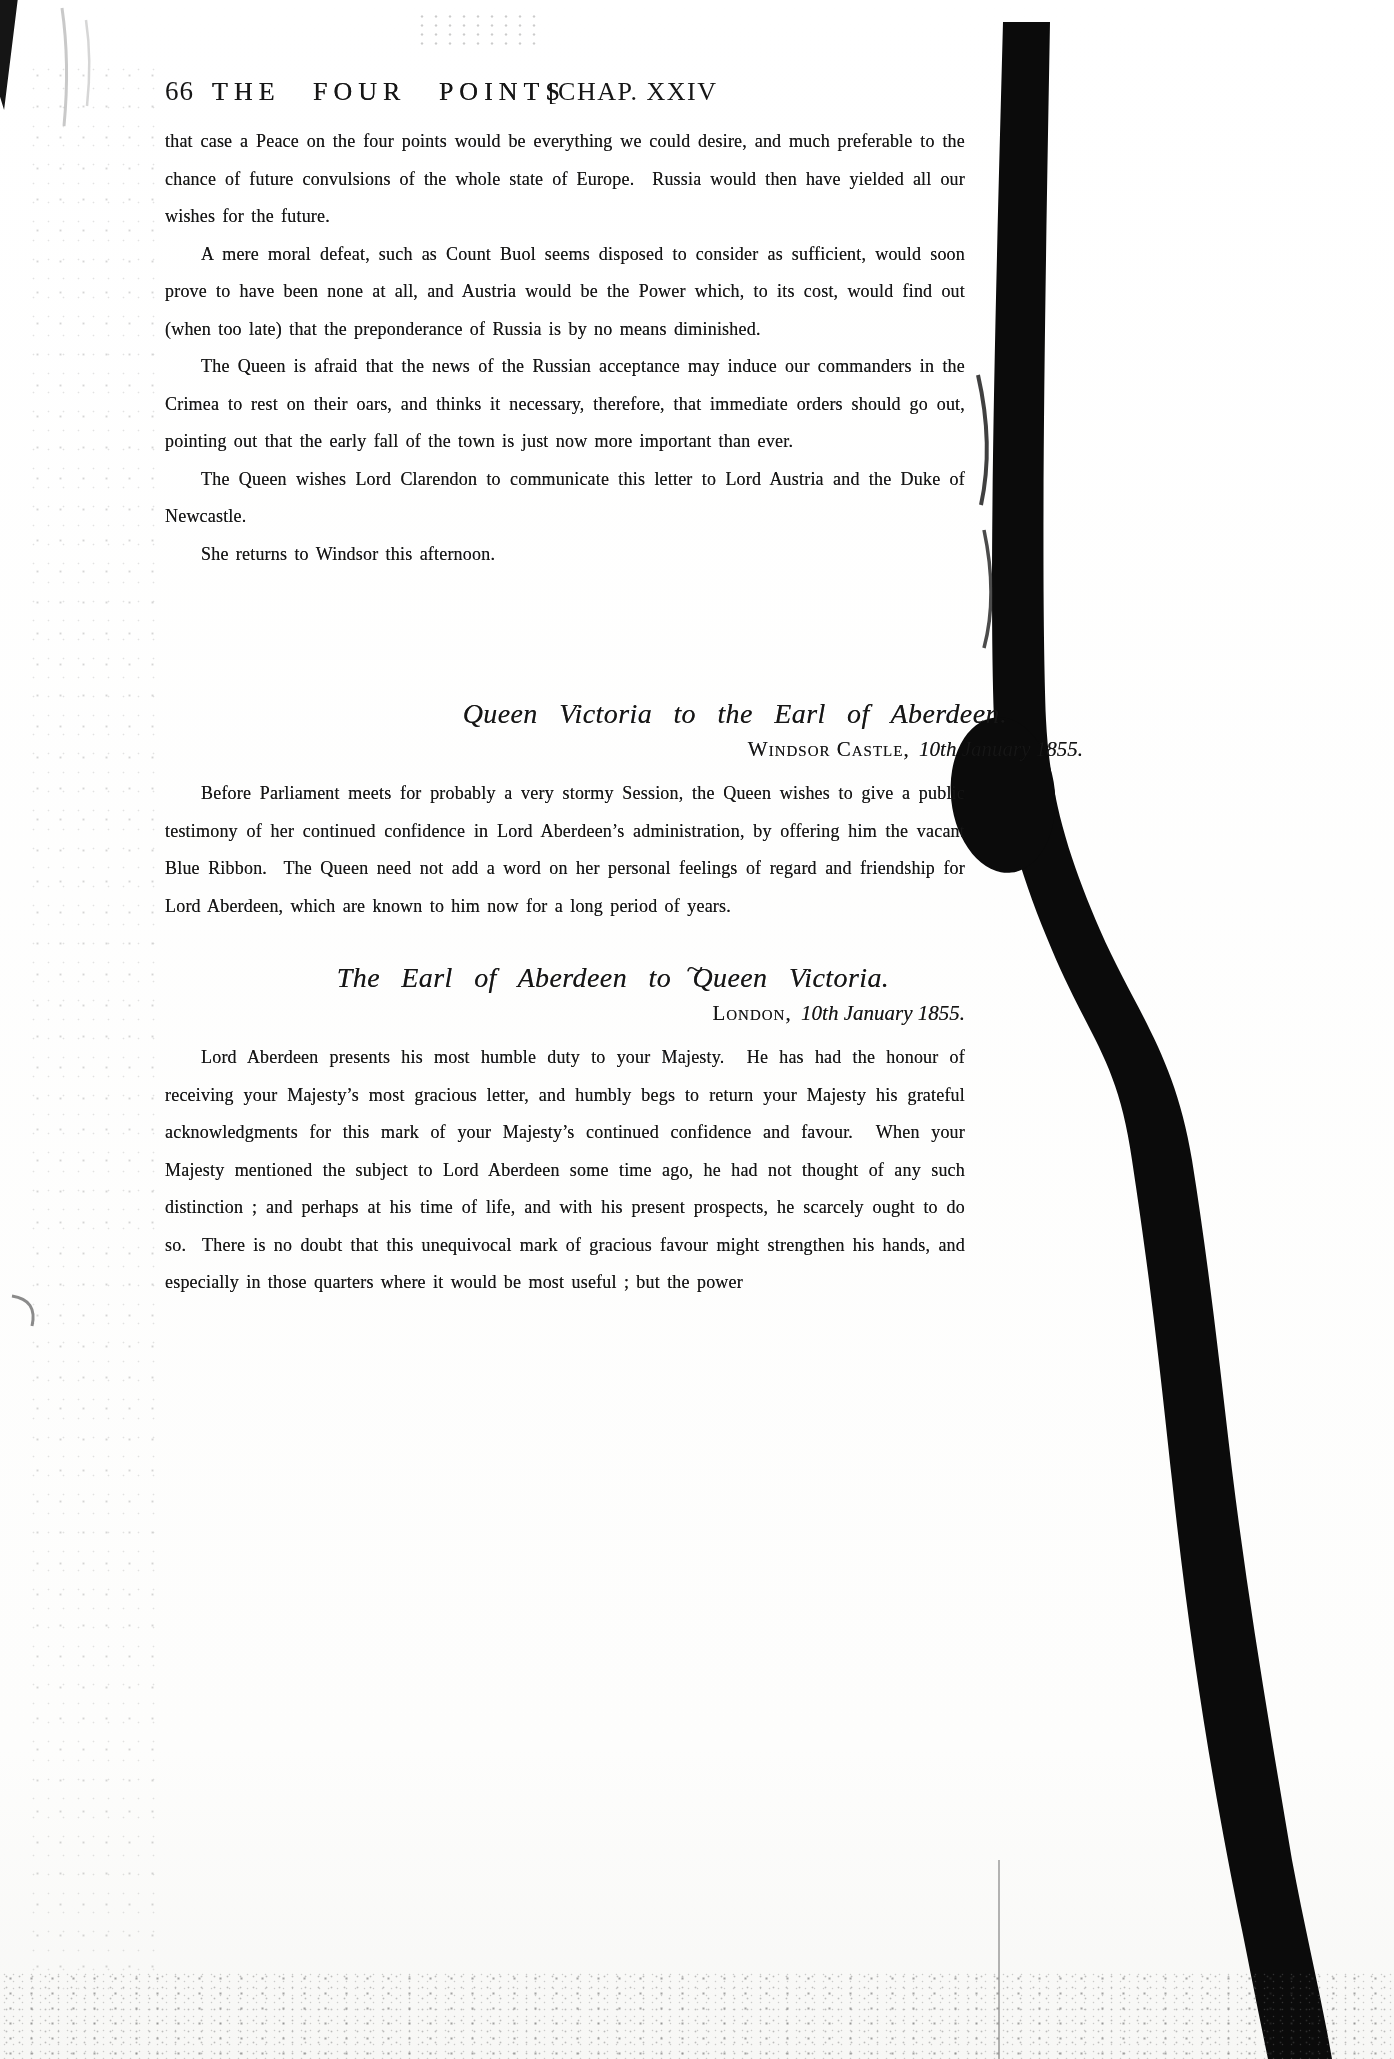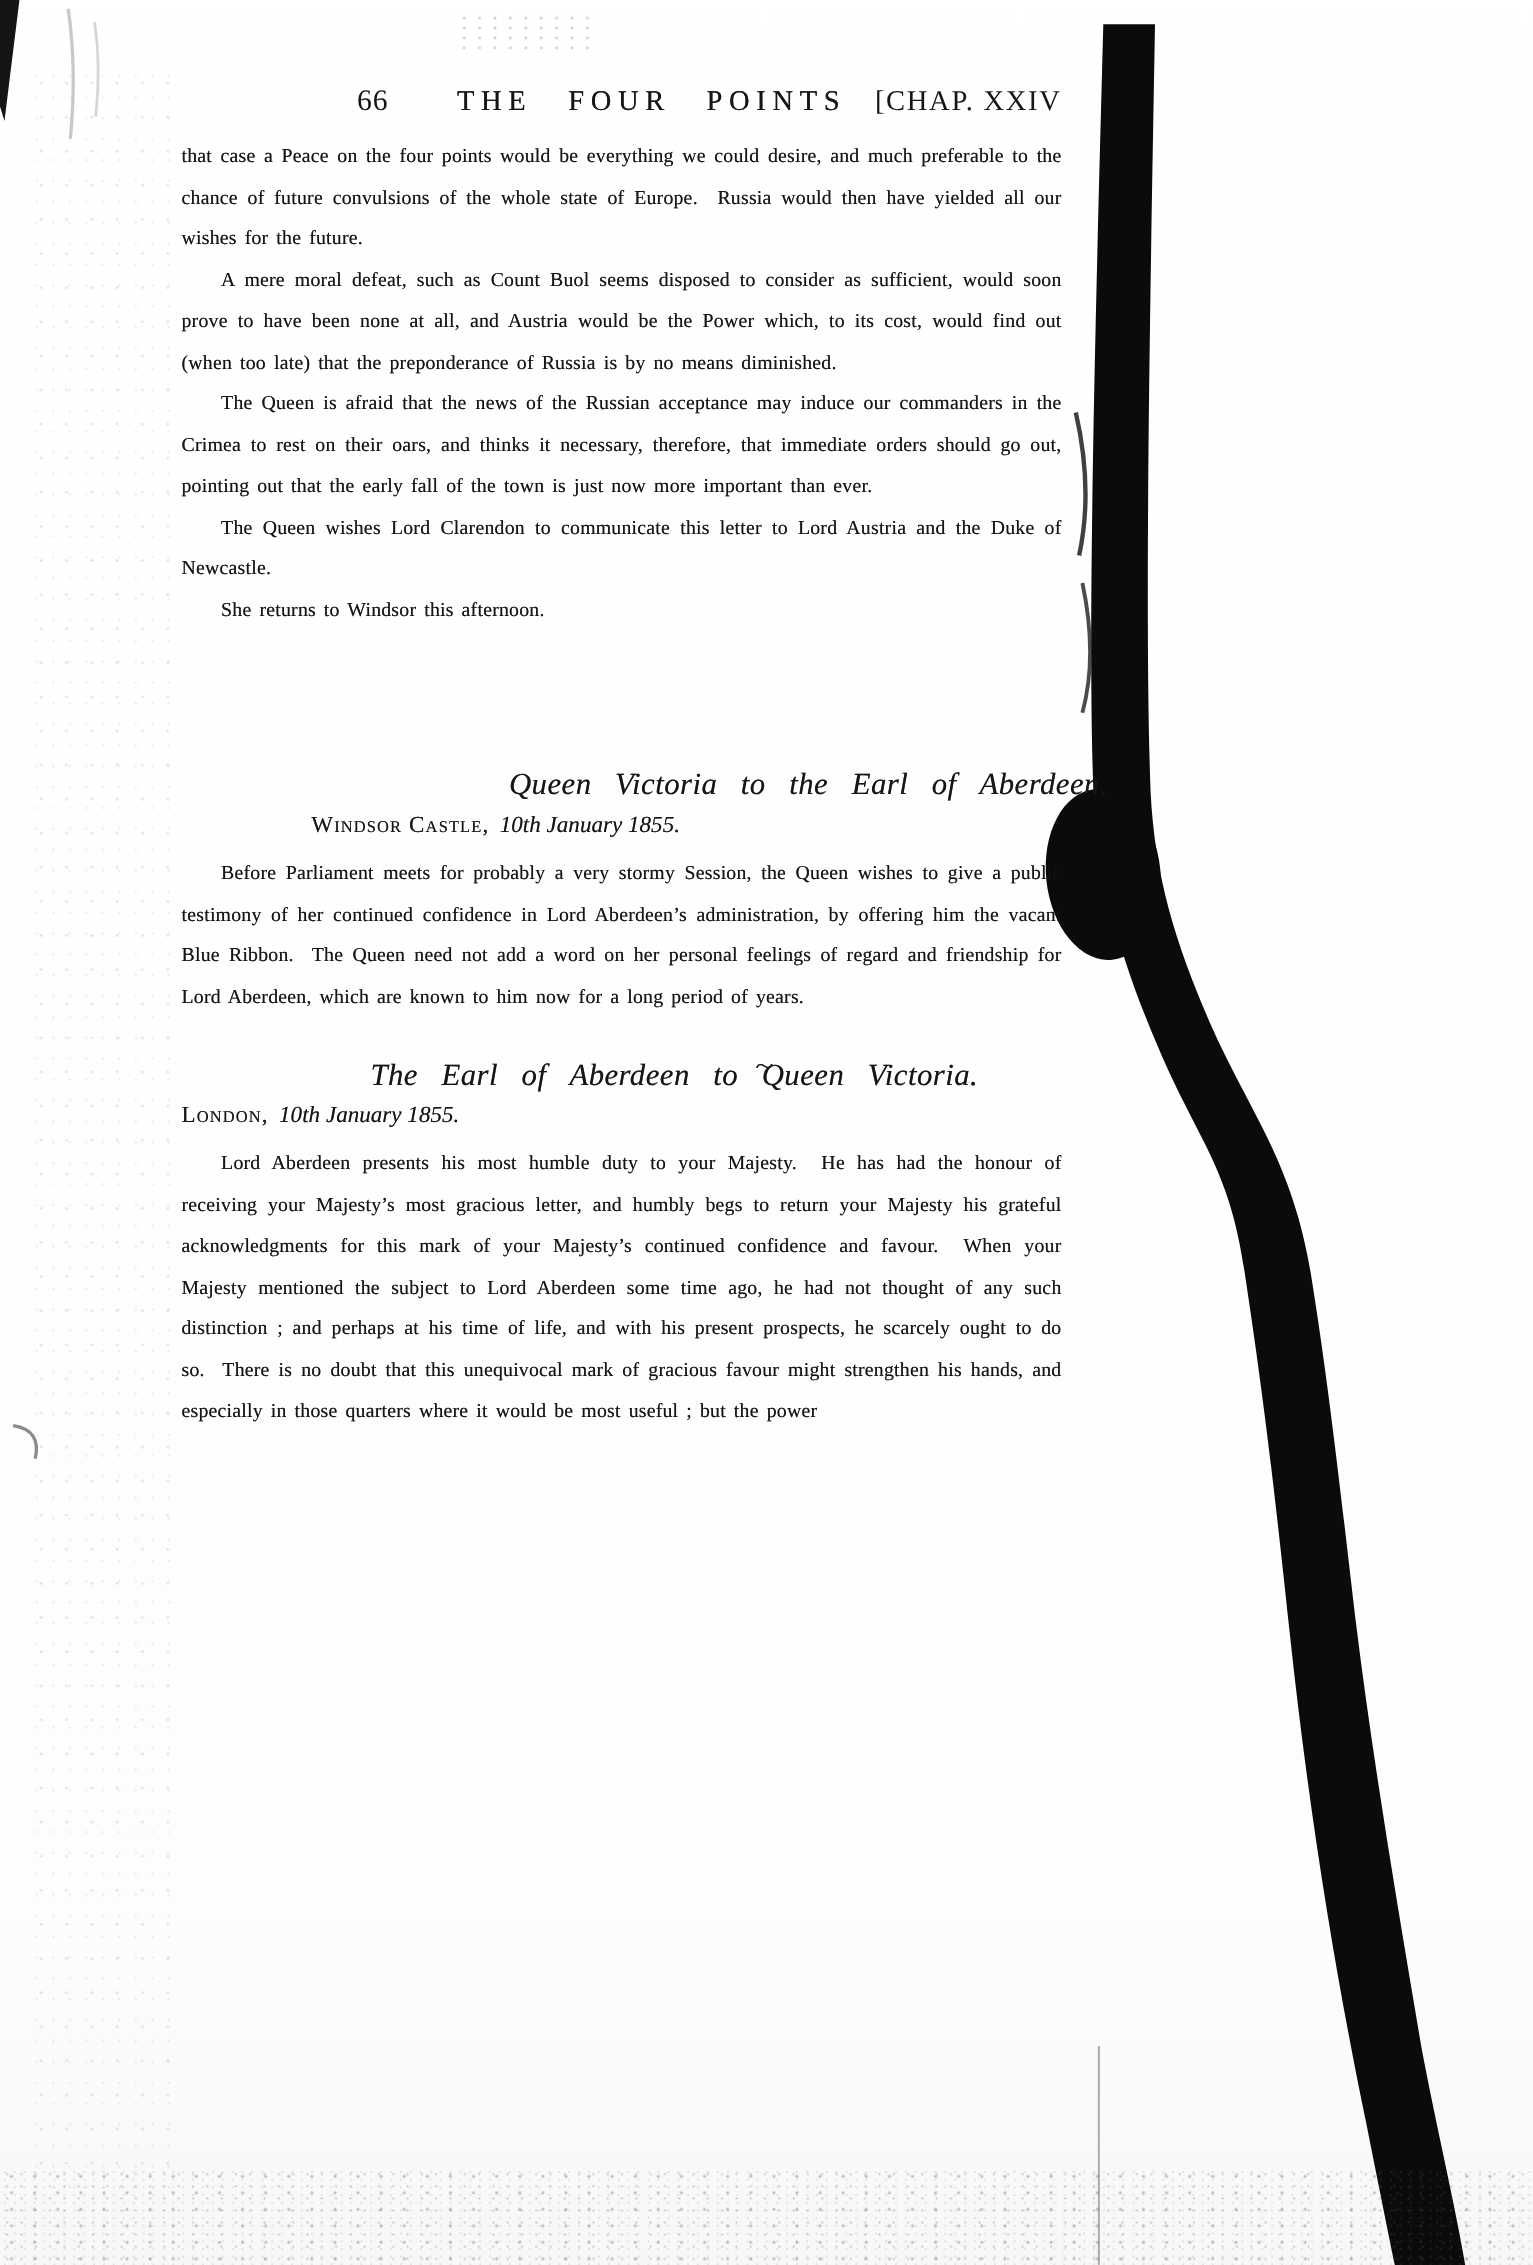--- a/index.html
+++ b/index.html
@@ -38,23 +38,22 @@
       radial-gradient(circle .9px,rgba(120,120,120,.6) 0,transparent 1.2px);
     background-size:21px 15px,13px 11px,9px 7px;
   }
   .fold-line{
     position:absolute;left:998px;top:1860px;width:2px;height:199px;
     background:rgba(90,90,90,.45);
   }
   
   .column{position:absolute;left:165px;top:76px;width:800px;}
   .running-head{
-    display:flex;align-items:baseline;justify-content:flex-end;
+    display:flex;align-items:baseline;justify-content:flex-start;
     margin-bottom:16px;
-    gap:44px;
   }
   .page-number{font-size:27px;letter-spacing:1px;}
   .running-title{
     font-size:26px;letter-spacing:6px;word-spacing:20px;
     text-shadow:0 0 .6px rgba(0,0,0,.8);
     transform:translateX(18px);
   }
   .chapter-ref{font-size:26px;letter-spacing:1.5px;}
   p.body-par{
     margin:0;font-size:18px;line-height:37.5px;
@@ -68,21 +67,21 @@
   .letter-2{margin-top:34px;}
   .letter-heading{
     font-size:28px;line-height:38px;font-style:italic;text-align:center;
     word-spacing:.5em;letter-spacing:.4px;
     text-shadow:0 0 .5px rgba(0,0,0,.6);
     position:relative;
   }
   .letter-1 .letter-heading{transform:translateX(170px);font-style:italic;}
   .letter-2 .letter-heading{transform:translateX(48px);}
   .dateline{
-    font-size:21px;line-height:32px;text-align:left;margin-bottom:10px;
+    font-size:21px;line-height:32px;text-align:right;margin-bottom:10px;
     text-shadow:0 0 .4px rgba(0,0,0,.6);
   }
   .letter-1 .dateline{transform:translateX(118px);}
   .dateline .place{font-variant:small-caps;letter-spacing:1px;margin-right:.45em;}
   .dateline .date{font-style:italic;}
   .tilde{
     position:absolute;left:59.5%;top:-9px;font-size:22px;color:#1c1c1c;
     transform:scaleX(1.4);font-style:normal;
   }
 </style>

